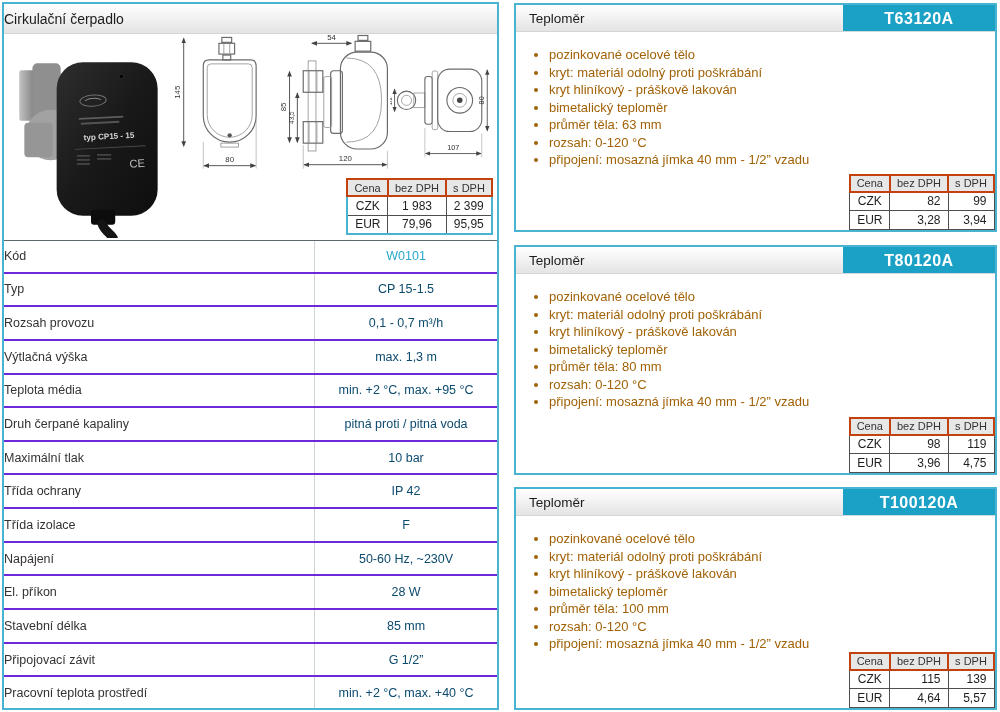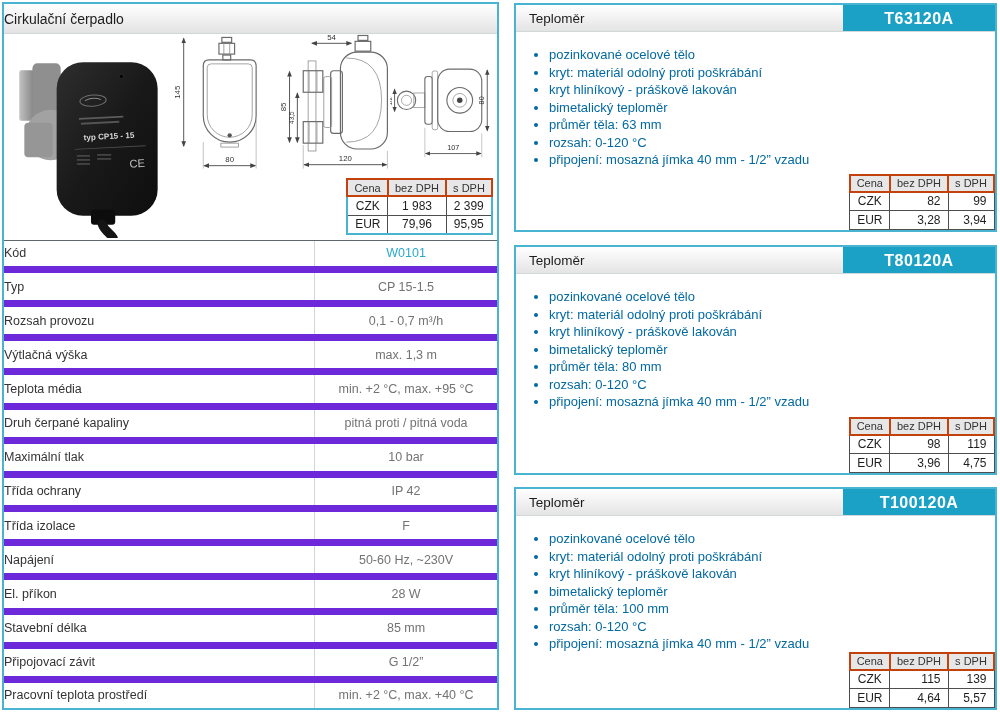--- a/index.html
+++ b/index.html
@@ -40,28 +40,28 @@
   .price-table td { height:19px; padding:1px 7px; border:1px solid #4e4e4e; }
   .price-table td.cur { text-align:center; min-width:40px; }
   .price-table td.val { text-align:right; min-width:46px; }
   .price-table.teal { position:absolute; top:174px; right:4px; border:2px solid #49b4d2; }
   .price-table.teal td.val { text-align:center; }
   .price-table.dark { position:absolute; right:0; bottom:0; }
 
   
   .spec-wrap { position:absolute; left:0; right:0; top:236px; bottom:0; border-top:1px solid #5d676c; }
   .spec-table { width:100%; height:100%; border-collapse:collapse; table-layout:fixed; }
-  .spec-table tr + tr td { border-top:7px solid #6d28d9; }
+  .spec-table tr + tr td { border-top:2px solid #6d28d9; }
   .spec-label { width:63%; font-size:12.5px; color:#333; }
-  .spec-value { border-left:1px solid #ccd6db; text-align:center; font-size:12.5px; color:#737373; }
+  .spec-value { border-left:1px solid #ccd6db; text-align:center; font-size:12.5px; color:#0c4a6e; }
   .spec-value.hl { color:#2aa8cb; }
 
   
   .bullets { margin:14px 0 0 18px; padding-left:15px; list-style:disc; }
-  .bullets li { font-size:13px; line-height:17.5px; color:#0369a1; }
+  .bullets li { font-size:13px; line-height:17.5px; color:#a16207; }
 </style>
 </head>
 <body>
 
 <div class="page">
 
   <section class="panel left-panel">
     <header class="panel-header">
       <span>Cirkulační čerpadlo</span>
     </header>

